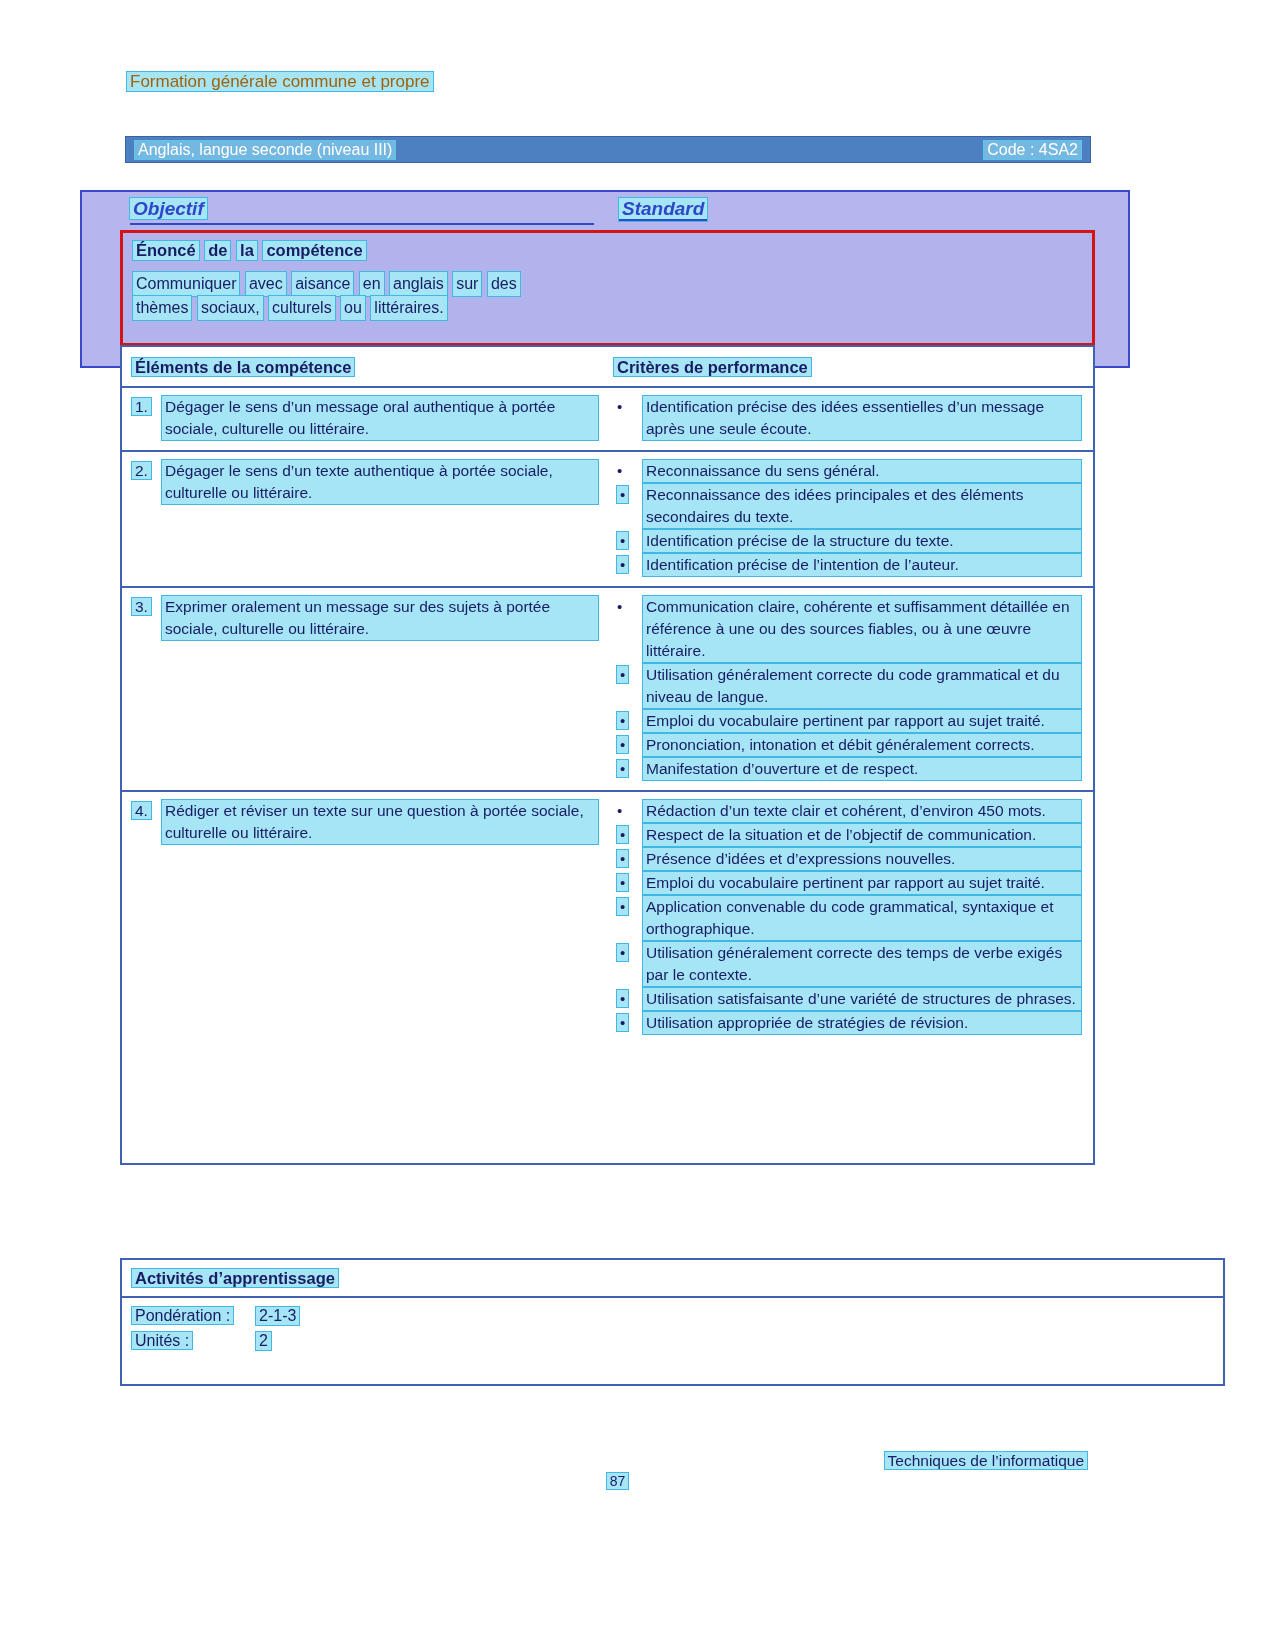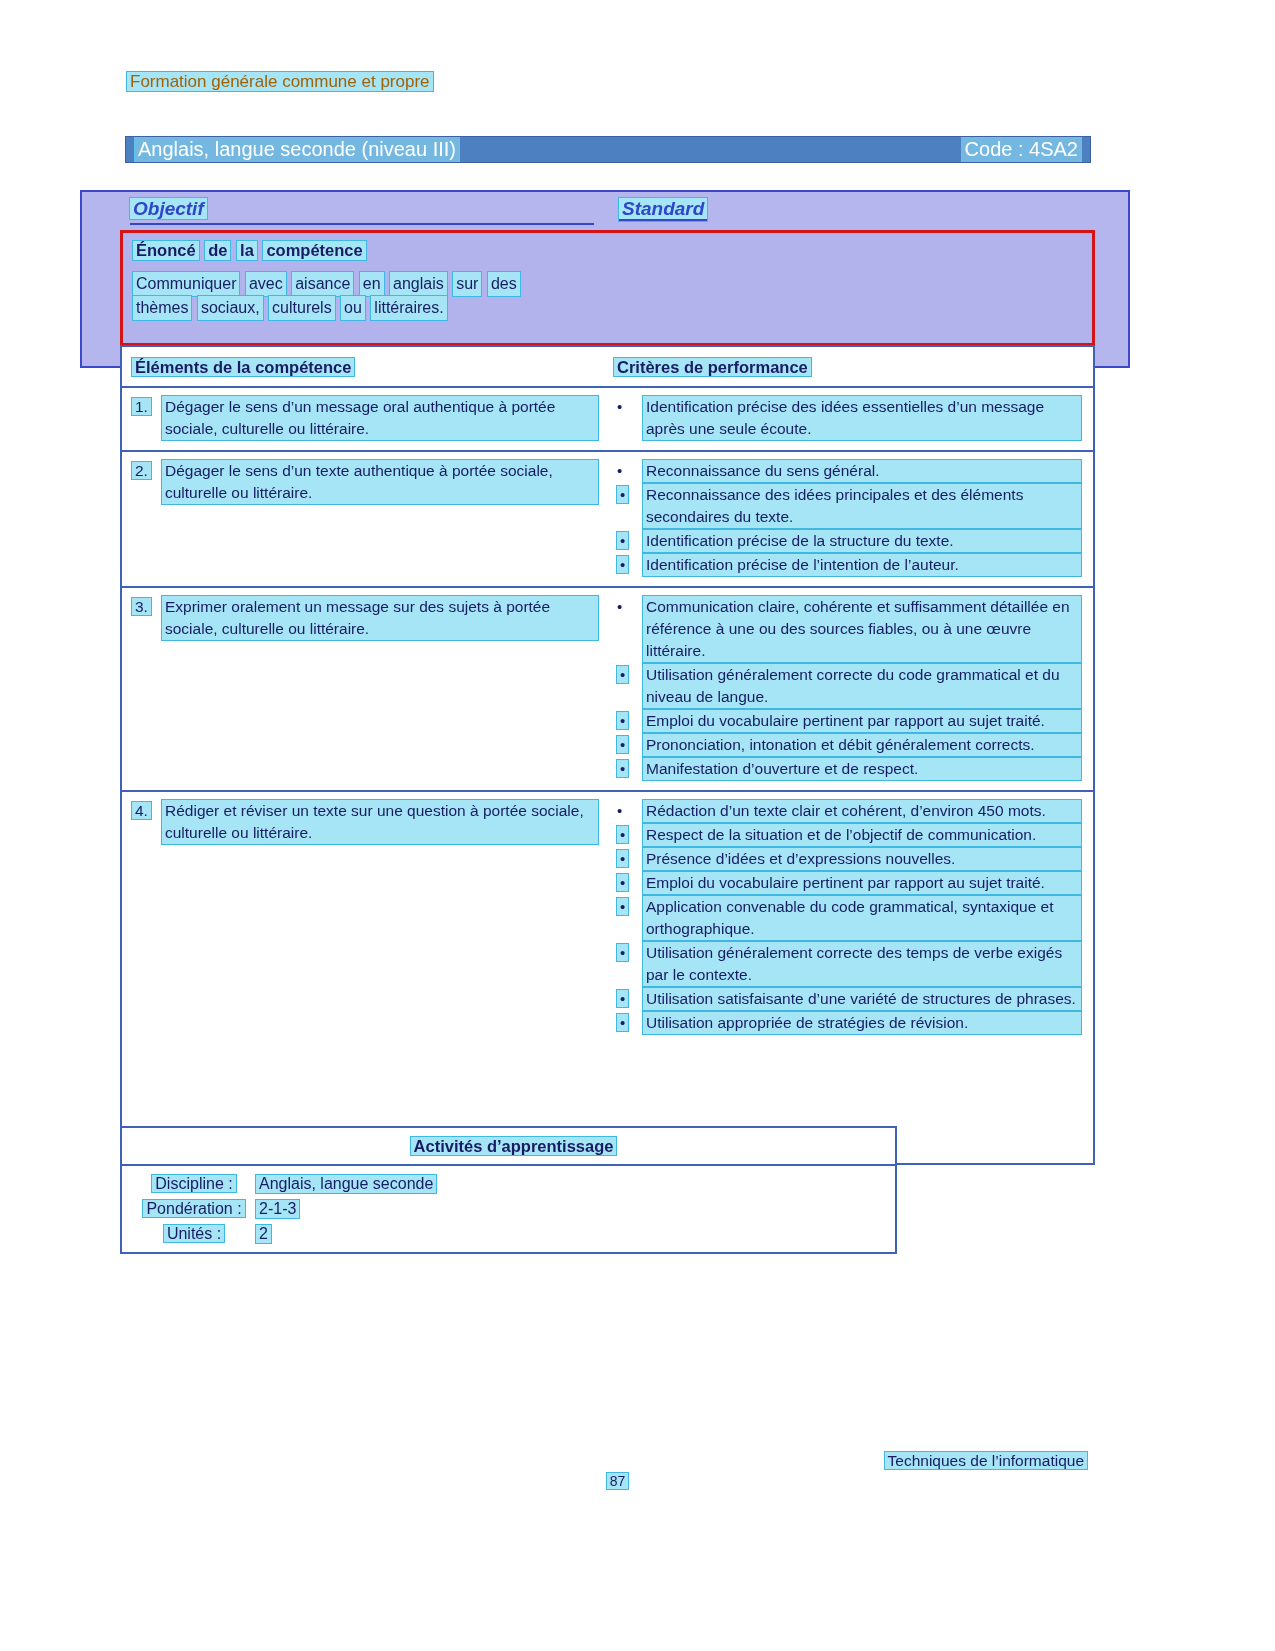--- a/index.html
+++ b/index.html
@@ -10,21 +10,21 @@
   
   .hl{background:#a6e5f6;box-shadow:0 0 0 1px #3fb9e3;padding:0 3px;
       box-decoration-break:clone;-webkit-box-decoration-break:clone;}
   .word{margin-right:2px;display:inline-block;}
 
   .top-header{position:absolute;left:127px;top:72px;font-size:17px;color:#a16207;}
 
   .title-bar{position:absolute;left:125px;top:136px;width:966px;height:27px;
              background:#4d80c0;border:1px solid #3a62a0;display:flex;
              justify-content:space-between;align-items:center;padding:0 9px;
-             font-size:20px;color:#ffffff;box-sizing:border-box;}
+             font-size:16px;color:#ffffff;box-sizing:border-box;}
   .bar-hl{background:rgba(150,228,250,0.55);box-shadow:0 0 0 1px #59c6ea;color:#ffffff;}
 
   .panel{position:absolute;left:80px;top:190px;width:1050px;height:178px;
          background:#b6b6ee;border:2px solid #3c48cc;box-sizing:border-box;}
   .os-header{display:flex;padding-top:6px;}
   .os-left{margin-left:48px;width:464px;border-bottom:2px solid #3348c8;padding-bottom:3px;}
   .os-right{margin-left:25px;padding-bottom:3px;}
   .os-title{font-style:italic;font-weight:bold;font-size:19px;color:#2f46c8;}
   .os-right .os-title{border-bottom:2px solid #3348c8;}
 
@@ -46,22 +46,22 @@
   .ccell1{width:486px;padding:0 10px;display:flex;align-items:flex-start;box-sizing:border-box;}
   .row-num{flex:none;width:24px;margin-right:6px;}
   .element-text{flex:1;}
   .ccell2{flex:1;padding-left:6px;padding-right:12px;}
   .criteria-list{list-style:none;margin:0;padding:0;}
   .criteria-list li{display:flex;margin-bottom:2px;}
   .bullet-cell{flex:none;width:26px;padding-left:3px;}
   .bullet-glyph{font-size:15px;}
   .crit-text{flex:1;}
 
-  .activities{position:absolute;left:120px;top:1126px;width:777px;height:128px;
-              border:2px solid #3f62b5;background:#ffffff;box-sizing:border-box;text-align:center;}
+  .activities{position:absolute;left:120px;top:1258px;width:1105px;height:128px;
+              border:2px solid #3f62b5;background:#ffffff;box-sizing:border-box;}
   .act-heading{padding:9px 0 8px 10px;border-bottom:2px solid #3f62b5;}
   .act-body{padding:9px 10px;font-size:16px;}
   .act-line{margin-bottom:7px;display:flex;}
   .act-label-cell{width:124px;flex:none;}
 
   .footer-right{position:absolute;top:1452px;left:0;width:1087px;text-align:right;font-size:15.5px;}
   .footer-center{position:absolute;top:1473px;left:0;width:1235px;text-align:center;font-size:14px;}
 </style>
 </head>
 <body>
@@ -220,24 +220,20 @@
     </div>
   </div>
   </div>
 
   <div class="activities">
     <div class="act-heading">
       <span class="hl th">Activités d’apprentissage</span>
     </div>
     <div class="act-body">
       <div class="act-line">
-        <span class="act-label-cell"><span class="hl">Discipline :</span></span>
-        <span class="hl">Anglais, langue seconde</span>
-      </div>
-      <div class="act-line">
         <span class="act-label-cell"><span class="hl">Pondération :</span></span>
         <span class="hl">2-1-3</span>
       </div>
       <div class="act-line">
         <span class="act-label-cell"><span class="hl">Unités :</span></span>
         <span class="hl">2</span>
       </div>
     </div>
   </div>
 

